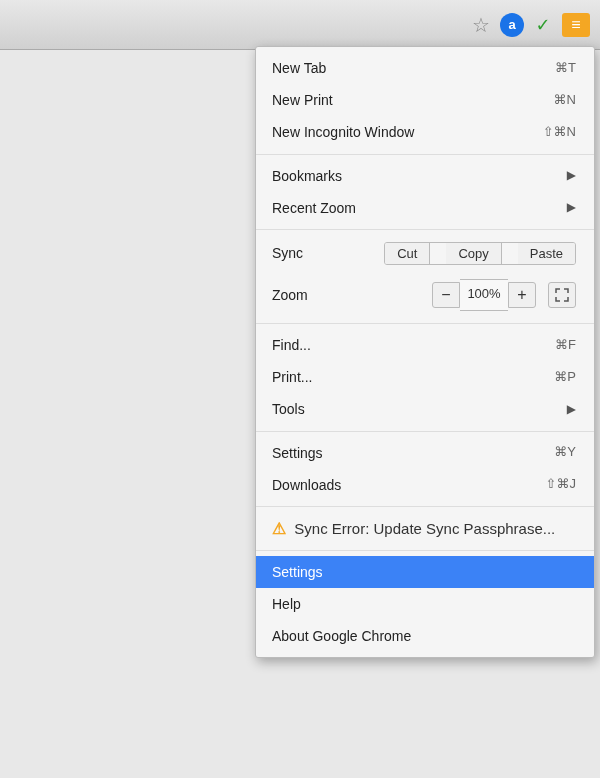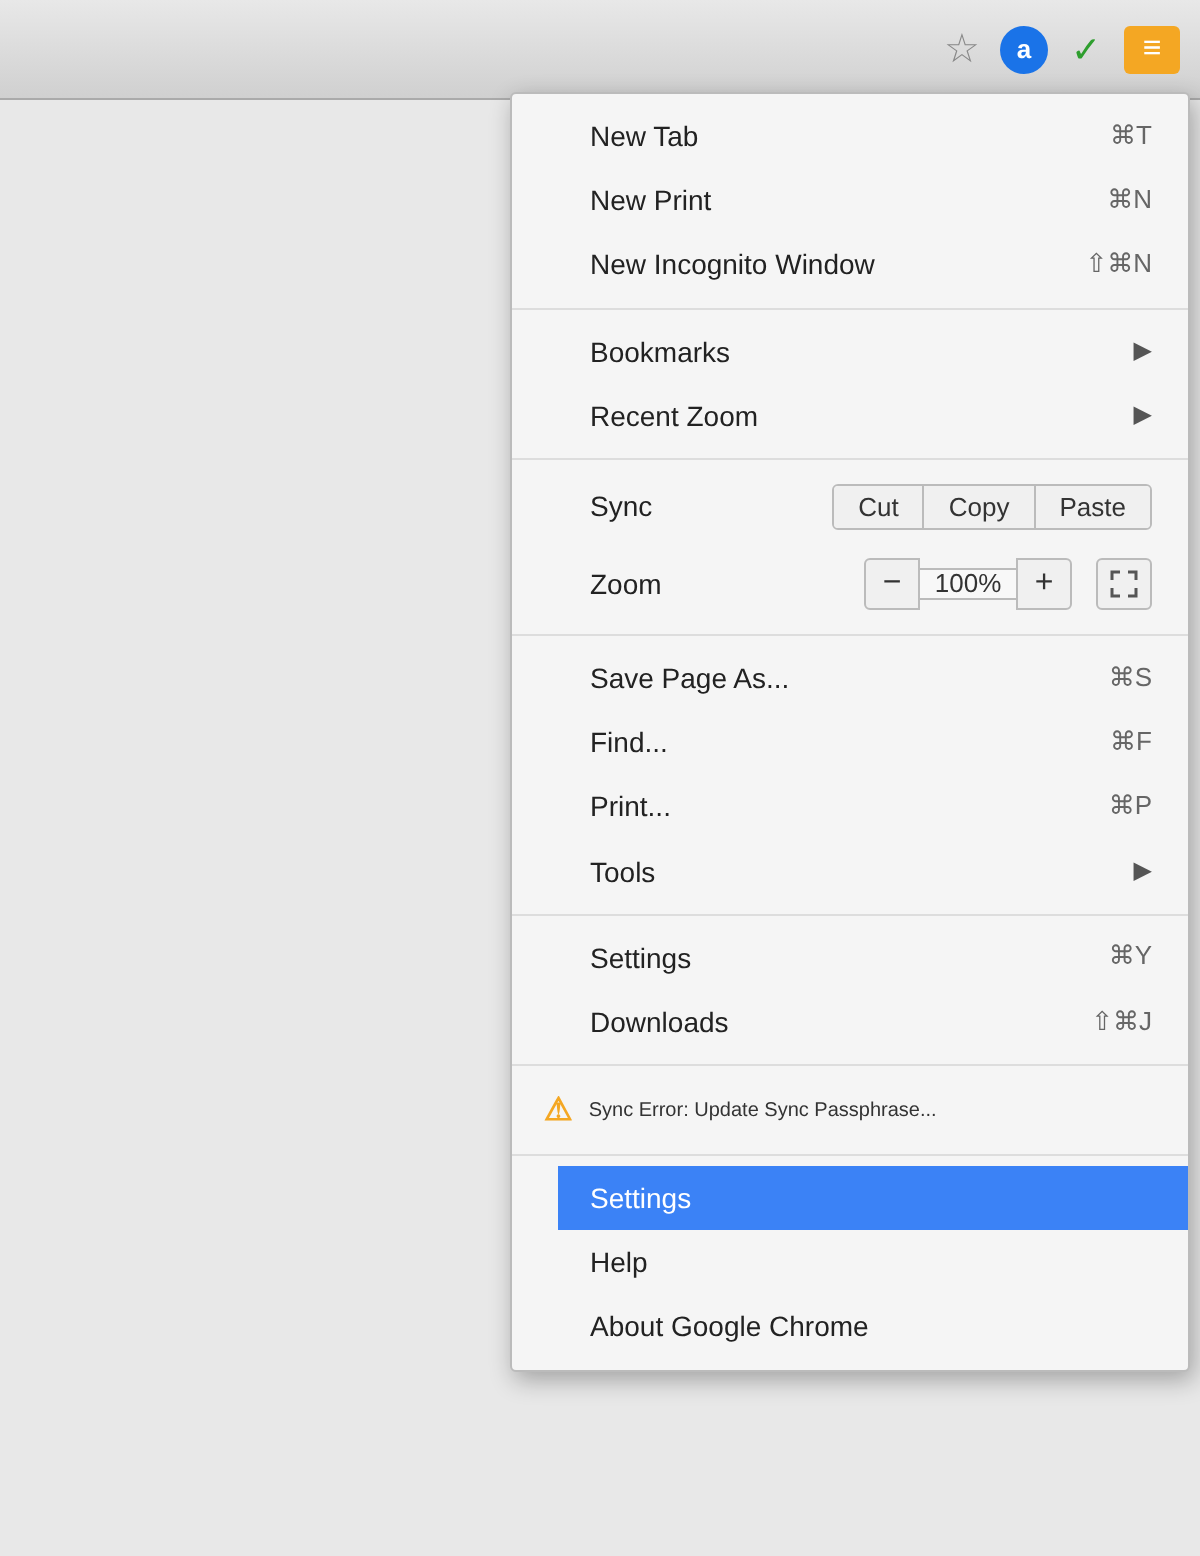--- a/index.html
+++ b/index.html
@@ -91,21 +91,20 @@
     }
 
     .menu-item {
       display: flex;
       align-items: center;
       justify-content: space-between;
       padding: 7px 18px 7px 16px;
       cursor: pointer;
       color: #222;
       line-height: 1.3;
-      margin-left: 23px;
     }
 
     .menu-item.selected {
       background: #3b82f6;
       color: white;
     }
 
     .menu-item .label {
       font-size: 14px;
     }
@@ -123,21 +122,21 @@
       color: #555;
     }
 
     
     .menu-item.edit-row {
       align-items: center;
     }
 
     .edit-buttons {
       display: flex;
-      gap: 0;
+      gap: 16px;
       border: 1px solid #bbb;
       border-radius: 3px;
       overflow: hidden;
     }
 
     .edit-btn {
       padding: 3px 12px;
       background: #f0f0f0;
       border: none;
       border-right: 1px solid #bbb;
@@ -173,21 +172,21 @@
       justify-content: center;
       color: #333;
     }
 
     .zoom-btn:first-child {
       border-radius: 3px 0 0 3px;
     }
 
     .zoom-value {
       width: 48px;
-      height: 16px;
+      height: 32px;
       background: #f8f8f8;
       border-top: 1px solid #bbb;
       border-bottom: 1px solid #bbb;
       display: flex;
       align-items: center;
       justify-content: center;
       font-size: 13px;
       color: #333;
     }
 
@@ -218,21 +217,21 @@
       cursor: pointer;
     }
 
     .sync-icon {
       color: #f4a723;
       font-size: 16px;
       font-weight: bold;
     }
 
     .sync-text {
-      font-size: 10px;
+      font-size: 15px;
       color: #333;
     }
 
     .cmd-symbol {
       font-family: 'Apple Symbols', 'Helvetica Neue', sans-serif;
     }
   </style>
 </head>
 <body>
 
@@ -297,24 +296,20 @@
             <polyline points="13,9 13,13 9,13" stroke="#555" stroke-width="1.5" fill="none"></polyline>
             <polyline points="5,13 1,13 1,9" stroke="#555" stroke-width="1.5" fill="none"></polyline>
           </svg>
         </div>
       </div>
     </div>
   </div>
 
   <div class="menu-section">
     <div class="menu-item">
-      <span class="label">Save Page As...</span>
-      <span class="shortcut cmd-symbol">⌘S</span>
-    </div>
-    <div class="menu-item">
       <span class="label">Find...</span>
       <span class="shortcut cmd-symbol">⌘F</span>
     </div>
     <div class="menu-item">
       <span class="label">Print...</span>
       <span class="shortcut cmd-symbol">⌘P</span>
     </div>
     <div class="menu-item">
       <span class="label">Tools</span>
       <span class="arrow">▶</span>

